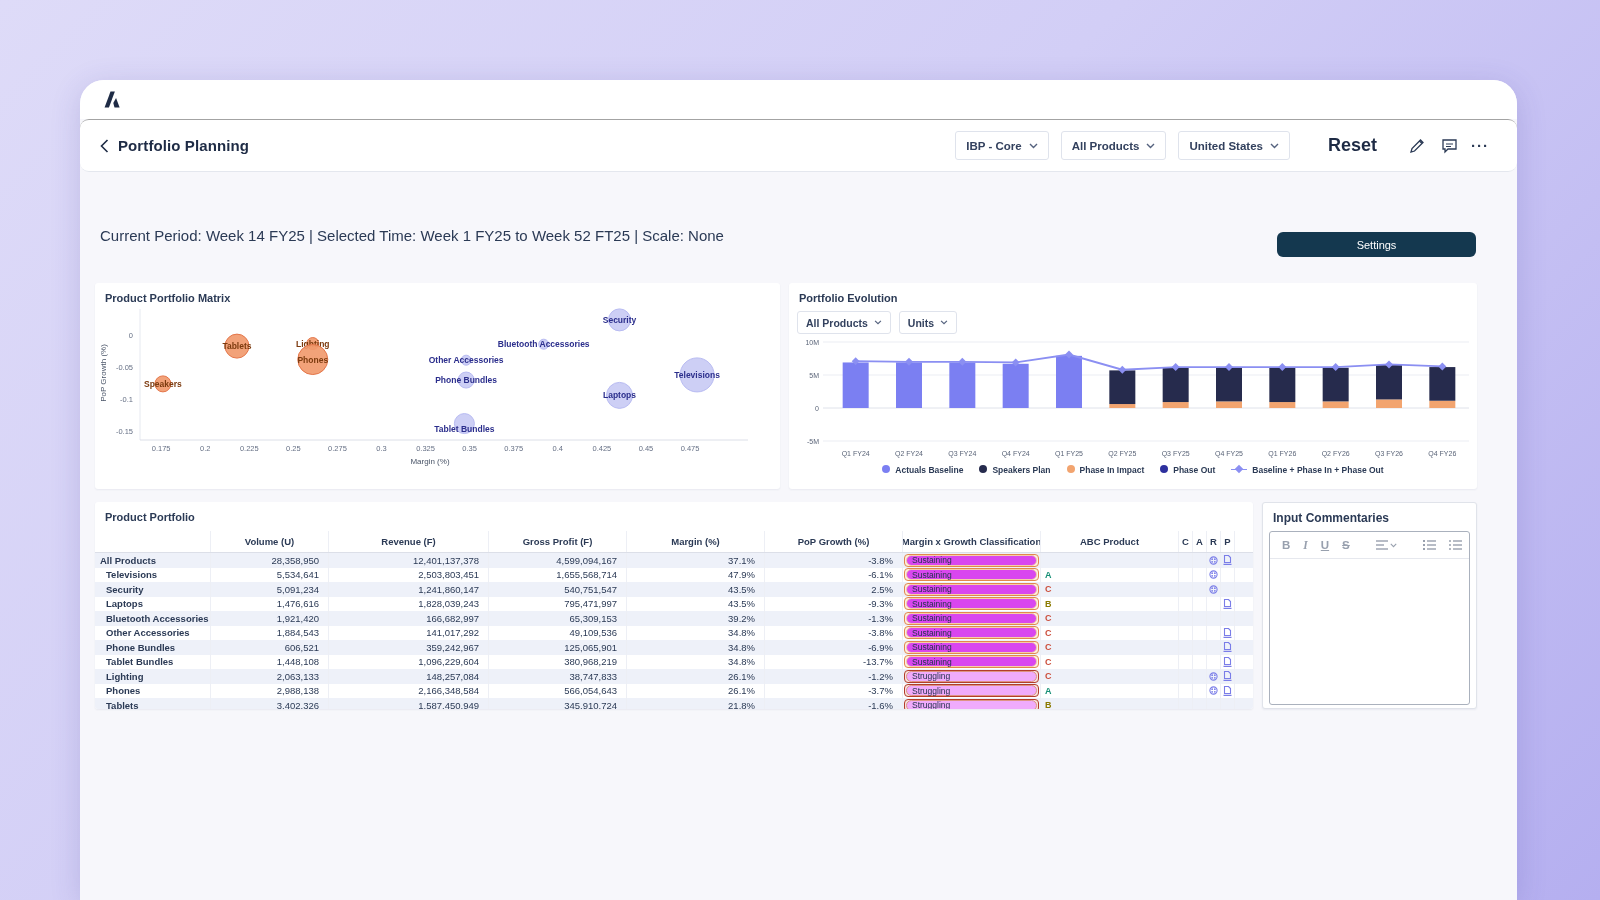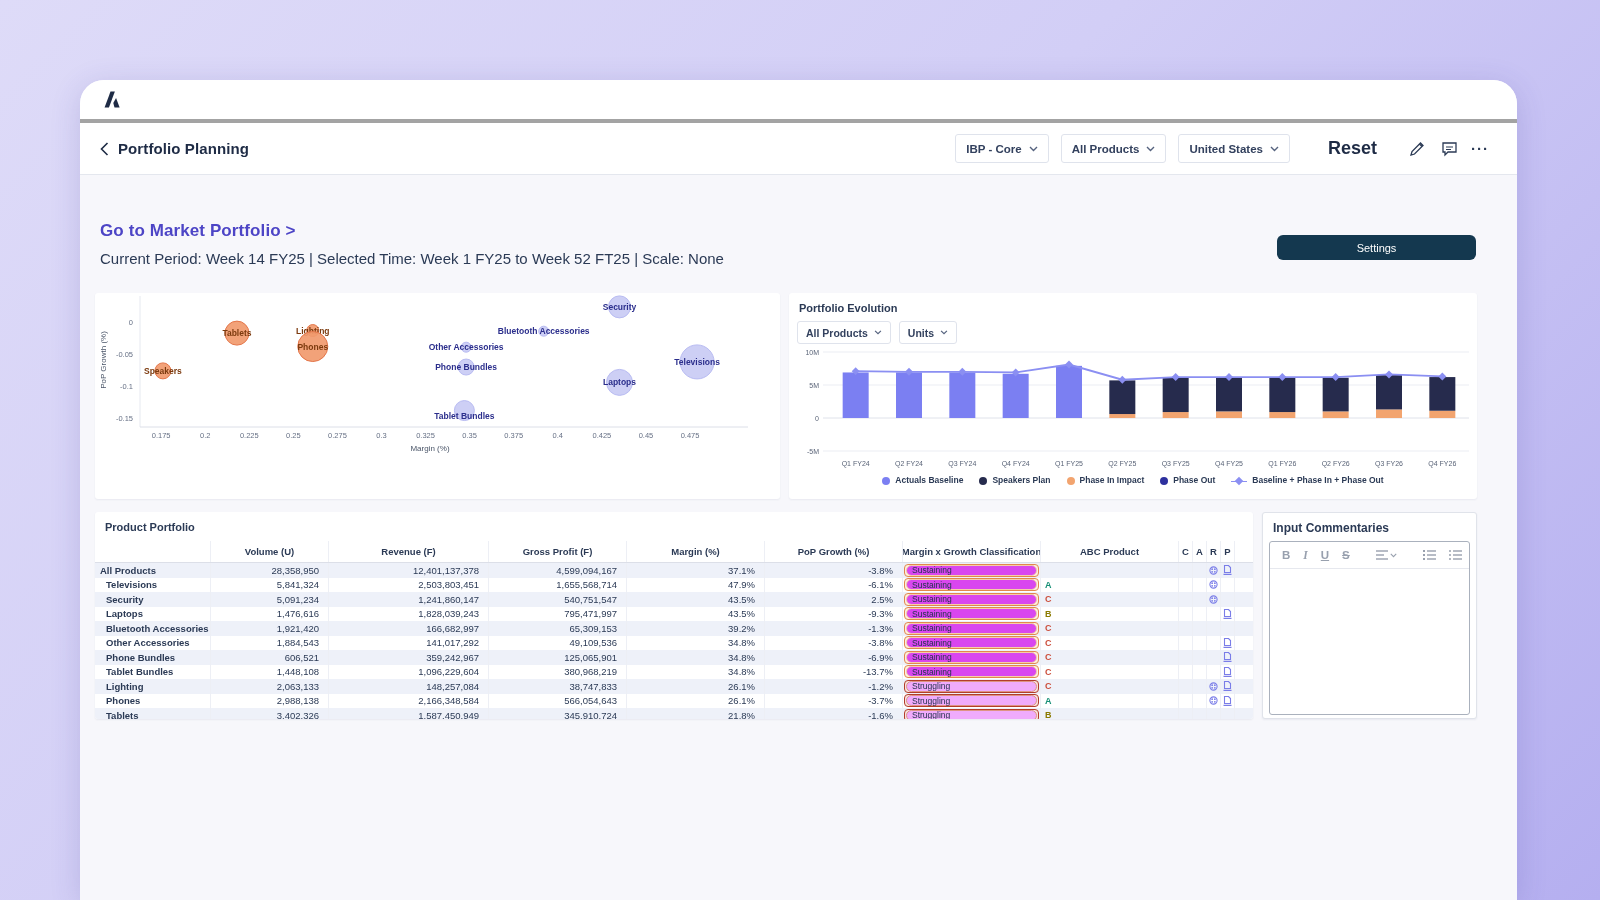--- a/index.html
+++ b/index.html
@@ -2,22 +2,22 @@
 <html><head>
 <meta charset="utf-8">
 <style>
   html,body{margin:0;padding:0;width:1600px;height:900px;overflow:hidden;
     font-family:"Liberation Sans","DejaVu Sans",sans-serif;}
   .page{width:1600px;height:900px;
     background:linear-gradient(135deg,#dedbf8 0%,#d2cef6 45%,#b5aff0 100%);position:relative;}
   .card{position:absolute;left:80px;top:80px;width:1437px;height:820px;background:#f7f7fb;
     border-radius:24px 24px 0 0;overflow:hidden;box-shadow:0 6px 30px rgba(60,55,150,.18);}
   .card-header{height:39px;background:#fff;display:flex;align-items:center;padding-left:23px;}
-  .toolbar{height:51px;background:#fff;border-top:4px solid #a3a3a3;border-bottom:1px solid #e4e7ee;
-    display:flex;align-items:center;padding:0 28px 0 20px;}
+  .toolbar{height:51px;background:#fff;border-top:1px solid #a3a3a3;border-bottom:1px solid #e4e7ee;
+    display:flex;align-items:center;padding:0 28px 0 20px;border-radius:9px;}
   .toolbar-left{display:flex;align-items:center;gap:9px;color:#1e2b45;}
   .toolbar-title{font-size:15px;font-weight:700;letter-spacing:.1px;}
   .toolbar-right{margin-left:auto;display:flex;align-items:center;gap:12px;}
   .chip{display:flex;align-items:center;gap:7px;border:1px solid #dfe3ec;border-radius:3px;background:#fff;
     height:27px;padding:0 10px;font-size:11.5px;font-weight:600;color:#33415e;cursor:pointer;}
   .reset{font-size:18px;font-weight:700;color:#1e2b45;margin:0 18px 0 26px;cursor:pointer;}
   .tool-icon{width:20px;height:20px;display:flex;align-items:center;justify-content:center;color:#2b3a55;cursor:pointer;}
   .dots{font-size:15px;font-weight:700;color:#2b3a55;letter-spacing:1px;cursor:pointer;}
   .content{position:relative;}
   .page-head{display:flex;align-items:flex-start;padding:46px 41px 0 20px;}
@@ -27,21 +27,21 @@
     border:none;border-radius:6px;font-size:11px;font-family:inherit;cursor:pointer;}
   .charts-row{display:flex;gap:9px;margin:26px 0 0 15px;}
   .panel{background:#fff;border-radius:3px;box-shadow:0 1px 2px rgba(40,50,100,.07);}
   .panel-title{font-size:11px;font-weight:700;color:#2b3a55;padding:9px 10px 2px 10px;}
   .matrix-panel{width:685px;height:206px;}
   .evo-panel{width:688px;height:206px;position:relative;}
   .evo-chips{display:flex;gap:8px;padding:5px 0 0 8px;}
   .evo-chip{display:flex;align-items:center;gap:6px;border:1px solid #dfe3ec;border-radius:3px;height:21px;
     padding:0 8px;font-size:10.5px;font-weight:600;color:#33415e;cursor:pointer;background:#fff;}
   .evo-legend{display:flex;justify-content:center;align-items:center;gap:16px;margin-top:1px;}
-  .legend-item{display:flex;align-items:flex-end;gap:5px;font-size:8.5px;font-weight:700;color:#2b3a55;}
+  .legend-item{display:flex;align-items:flex-start;gap:5px;font-size:8.5px;font-weight:700;color:#2b3a55;}
   .legend-dot{width:8px;height:8px;border-radius:50%;}
   .legend-line{position:relative;width:16px;height:8px;}
   .legend-line .ln{position:absolute;left:0;top:3.5px;width:16px;height:1.8px;}
   .legend-line .dm{position:absolute;left:5px;top:1px;width:6px;height:6px;transform:rotate(45deg);}
   .bottom-row{display:flex;gap:9px;margin:13px 0 0 15px;}
   .table-panel{width:1158px;height:207px;overflow:hidden;position:relative;}
   .commentary-panel{width:215px;height:207px;border:1px solid #e0e3ea;box-sizing:border-box;}
   .pp-grid{margin-top:6px;}
   .t-row{display:grid;grid-template-columns:116px 118px 160px 138px 138px 138px 138px 138px 14px 14px 14px 14px;
     height:14.5px;align-items:center;}
@@ -131,28 +131,28 @@
               <line x1="5" y1="8.5" x2="10" y2="8.5" stroke="#2b3a55" stroke-width="1.2"></line>
             </svg>
         </span>
         <span class="dots">···</span>
       </div>
     </div>
 
     <div class="content">
       <div class="page-head">
         <div>
-          <div class="h1">Go to Market Portfolio &gt;</div>
           <div class="subtitle">Current Period: Week 14 FY25 | Selected Time: Week 1 FY25 to Week 52 FT25 | Scale: None</div>
         </div>
         <button class="settings-btn">Settings</button>
       </div>
 
       <div class="charts-row">
         <div class="panel matrix-panel">
+          <div class="panel-title">Product Portfolio Matrix</div>
           <svg id="matrix-svg" width="685" height="166">
               <line x1="45" y1="3" x2="45" y2="134" stroke="#e6e9f0" stroke-width="1"></line>
               <line x1="45" y1="134" x2="653" y2="134" stroke="#dcdfe8" stroke-width="1"></line>
               <text x="38" y="32.379999999999995" text-anchor="end" font-size="7.5" fill="#667085">0</text>
               <text x="38" y="64.38" text-anchor="end" font-size="7.5" fill="#667085">-0.05</text>
               <text x="38" y="96.38000000000001" text-anchor="end" font-size="7.5" fill="#667085">-0.1</text>
               <text x="38" y="128.38" text-anchor="end" font-size="7.5" fill="#667085">-0.15</text>
               <text x="66.15501519756836" y="145" text-anchor="middle" font-size="7.5" fill="#667085">0.175</text>
               <text x="110.22796352583589" y="145" text-anchor="middle" font-size="7.5" fill="#667085">0.2</text>
               <text x="154.30091185410336" y="145" text-anchor="middle" font-size="7.5" fill="#667085">0.225</text>
@@ -338,21 +338,21 @@
                   <span class="cell-icon">
                     <svg width="9" height="10" viewBox="0 0 9 10">
                       <path d="M1.5 0.5 h4 l2 2 v5 h-6 Z" fill="none" stroke="currentColor" stroke-width="1.1"></path>
                       <line x1="0.5" y1="9.4" x2="8.5" y2="9.4" stroke="currentColor" stroke-width="1.1"></line>
                     </svg>
                   </span>
                 </div>
               </div>
               <div class="t-row">
                 <div class="tc lbl ind">Televisions</div>
-                <div class="tc num">5,841,324</div>
+                <div class="tc num">5,534,641</div>
                 <div class="tc num">2,503,803,451</div>
                 <div class="tc num">1,655,568,714</div>
                 <div class="tc num">47.9%</div>
                 <div class="tc num">-6.1%</div>
                 <div class="tc ">
                   <div class="pill-outer sus">
                     <div class="pill">Sustaining</div>
                   </div>
                 </div>
                 <div class="tc abc abc-A">A</div>

